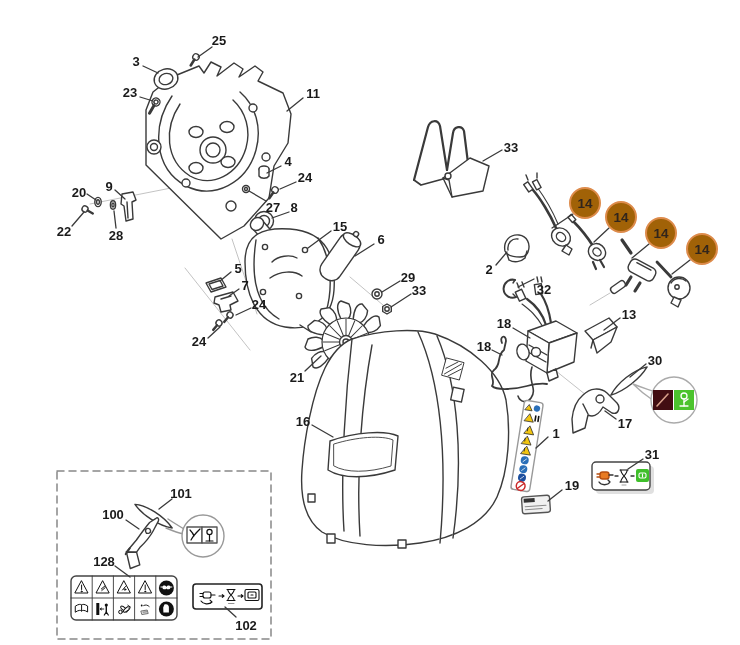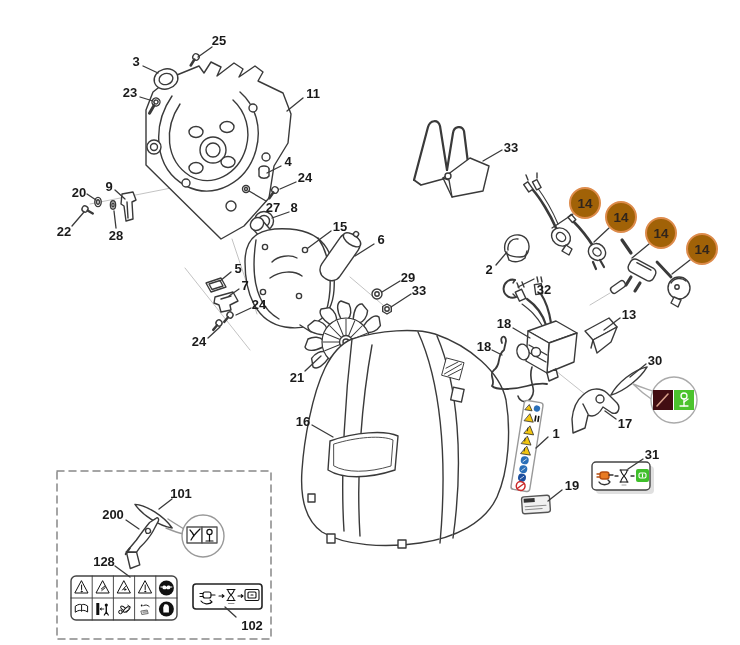--- a/index.html
+++ b/index.html
@@ -598,23 +598,23 @@
 <div class="co" style="left:489px;top:269px">2</div>
 <div class="co" style="left:544px;top:289px">32</div>
 <div class="co" style="left:504px;top:323px">18</div>
 <div class="co" style="left:629px;top:314px">13</div>
 <div class="co" style="left:484px;top:346px">18</div>
 <div class="co" style="left:655px;top:360px">30</div>
 <div class="co" style="left:625px;top:423px">17</div>
 <div class="co" style="left:556px;top:433px">1</div>
 <div class="co" style="left:572px;top:485px">19</div>
 <div class="co" style="left:652px;top:454px">31</div>
-<div class="co" style="left:113px;top:514px">200</div>
+<div class="co" style="left:113px;top:514px">100</div>
 <div class="co" style="left:181px;top:493px">101</div>
 <div class="co" style="left:104px;top:561px">128</div>
-<div class="co" style="left:252px;top:625px">102</div>
+<div class="co" style="left:246px;top:625px">102</div>
 
 <div class="badge" style="left:585px;top:203px">14</div>
 <div class="badge" style="left:621px;top:217px">14</div>
 <div class="badge" style="left:661px;top:233px">14</div>
 <div class="badge" style="left:702px;top:249px">14</div>
 
 </div>
 
 </body></html>

